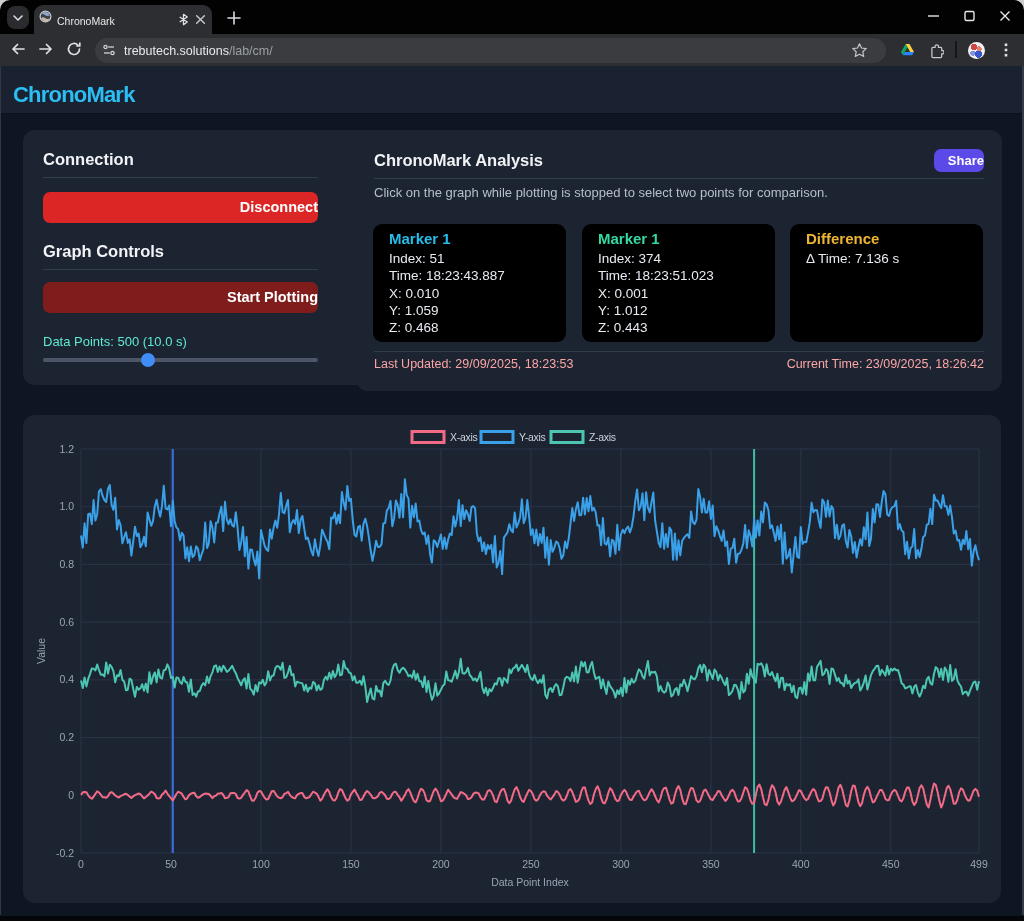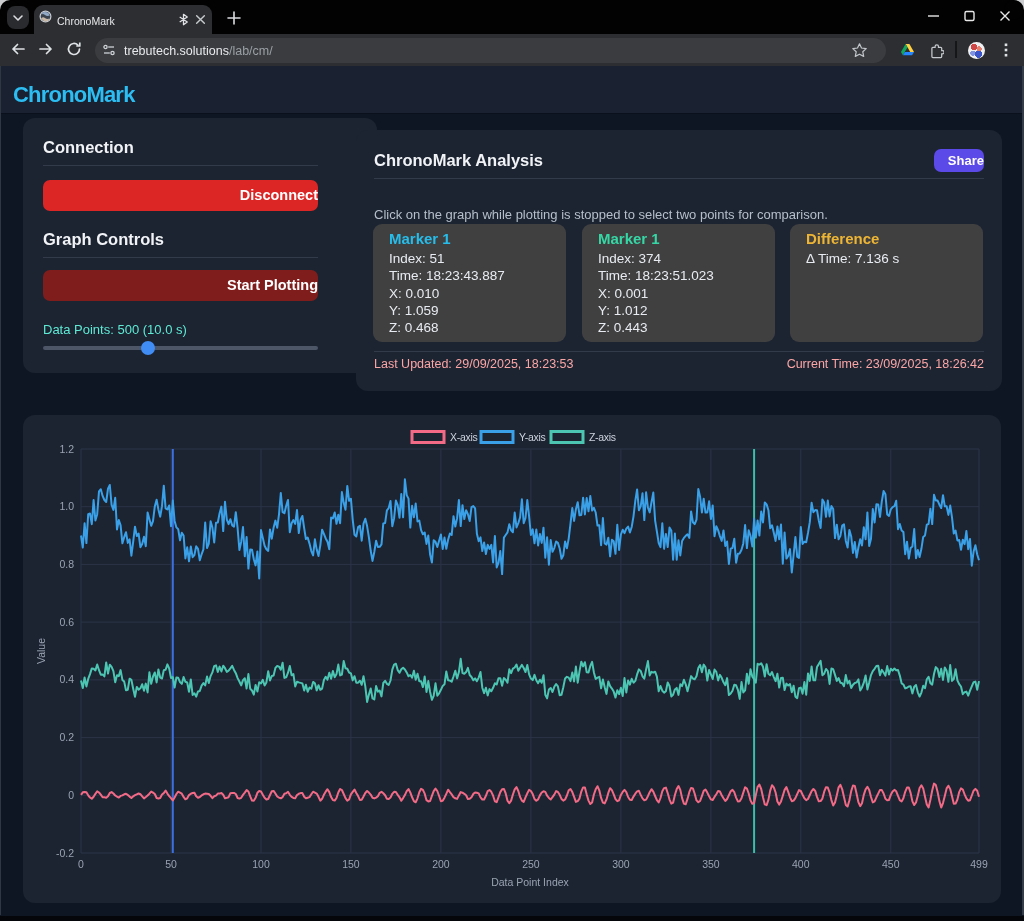--- a/index.html
+++ b/index.html
@@ -14,28 +14,28 @@
 #newtab{position:absolute;left:222px;top:6px;width:24px;height:24px}
 .wbtn{position:absolute;top:0;width:40px;height:32px;color:#e8e8e8}
 #toolbar{position:absolute;left:0;top:34px;width:1024px;height:32px;background:#2d2e31}
 #omni{position:absolute;left:95px;top:3.5px;width:791px;height:25px;border-radius:13px;background:#3b3c3f;color:#e8eaed;font-size:12.5px}
 #omni .url{position:absolute;left:29px;top:6px;white-space:nowrap}
 #omni .dim{color:#9aa0a6}
 #page{position:absolute;left:0;top:66px;width:1024px;height:849px;background:#0f1623;border-left:1px solid #2f3744;border-right:2px solid #343c4a}
 #hdr{position:absolute;left:0;top:0;width:100%;height:48px;background:#1a2231;border-bottom:1px solid #0a101c}
 #hdr h1{position:absolute;left:12px;top:16px;font-size:22px;font-weight:bold;color:#2cbdf2;letter-spacing:-.8px}
 .card{position:absolute;background:#1c2432;border-radius:12px}
-#leftcard{left:22px;top:52px;width:354px;height:255px}
+#leftcard{left:22px;top:64px;width:354px;height:255px}
 #rightcard{left:355px;top:64px;width:646px;height:261px}
 #chartcard{left:22px;top:349px;width:978px;height:488px}
 h2{font-size:16.5px;font-weight:bold;color:#f1f3f6}
 .hr{position:absolute;height:1px;background:#323b4a}
 .btn{position:absolute;left:20px;width:275px;height:31px;border-radius:7px;color:#fff;font-weight:bold;font-size:14.5px;text-align:right;line-height:31px}
 .muted{color:#b6bfcb;font-size:13px}
-.sub{position:absolute;top:94px;width:193px;height:118px;background:#404040;border-radius:9px;font-size:13.5px;color:#e8ecf2}
+.sub{position:absolute;top:94px;width:193px;height:118px;background:#000000;border-radius:9px;font-size:13.5px;color:#e8ecf2}
 .sub .h{font-size:15px;font-weight:bold;margin:6px 0 3px 16px}
 .sub .ln{margin-left:16px;line-height:17.3px}
 .foot{position:absolute;top:227px;font-size:12.5px;color:#fca5a5}
 #bottombar{position:absolute;left:0;top:916px;width:1024px;height:5px;background:#04060a}
 svg text.tick{font-size:10.5px;fill:#9aa3b2;font-family:"Liberation Sans",sans-serif}
 svg text.leg{font-size:10.5px;fill:#cdd3dd;letter-spacing:-.3px;font-family:"Liberation Sans",sans-serif}
 </style></head>
 <body>
 <div id="titlebar">
  <div class="corner" id="cornL"></div>
@@ -121,21 +121,21 @@
    <div class="hr" style="left:20px;top:139px;width:275px"></div>
    <div class="btn" style="top:152px;background:#7f1d1d">Start Plotting</div>
    <div class="muted" style="position:absolute;left:20px;top:204px;color:#5eead4">Data Points: 500 (10.0 s)</div>
    <div class="abs" style="left:20px;top:228px;width:275px;height:4px;border-radius:2px;background:#4c5667"></div>
    <div class="abs" style="left:118px;top:223px;width:14px;height:14px;border-radius:50%;background:#3f8df5"></div>
  </div>
  <div class="card" id="rightcard">
    <h2 style="position:absolute;left:18px;top:21px">ChronoMark Analysis</h2>
    <div class="abs" style="right:18px;top:19px;width:50px;height:23px;border-radius:7px;background:#5b49e8;color:#fff;font-weight:bold;font-size:13px;text-align:right;line-height:23px">Share</div>
    <div class="hr" style="left:18px;top:48px;width:610px"></div>
-   <div class="muted" style="position:absolute;left:18px;top:77px">Click on the graph while plotting is stopped to select two points for comparison.</div>
+   <div class="muted" style="position:absolute;left:18px;top:55px">Click on the graph while plotting is stopped to select two points for comparison.</div>
    <div class="sub" style="left:17px">
      <div class="h" style="color:#27bdea">Marker 1</div>
      <div class="ln">Index: 51<br>Time: 18:23:43.887<br>X: 0.010<br>Y: 1.059<br>Z: 0.468</div>
    </div>
    <div class="sub" style="left:226px">
      <div class="h" style="color:#35d8a5">Marker 1</div>
      <div class="ln">Index: 374<br>Time: 18:23:51.023<br>X: 0.001<br>Y: 1.012<br>Z: 0.443</div>
    </div>
    <div class="sub" style="left:434px">
      <div class="h" style="color:#eeb534">Difference</div>

